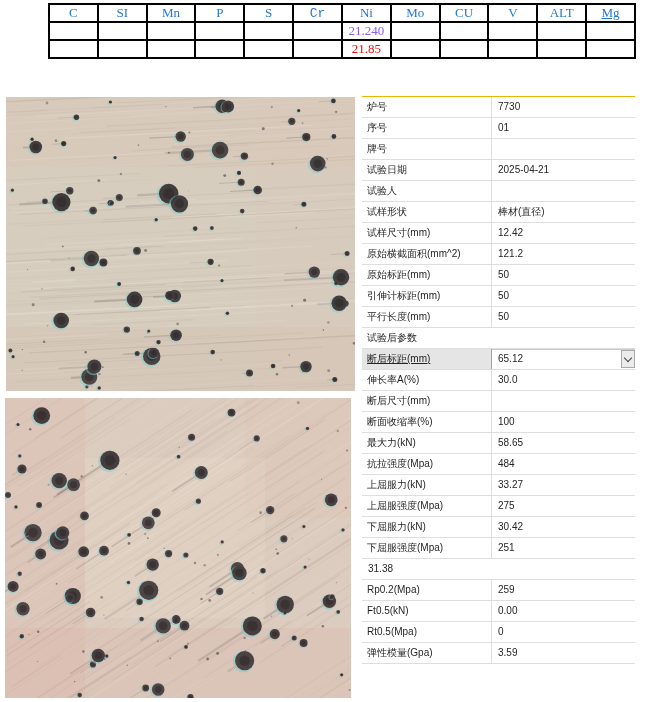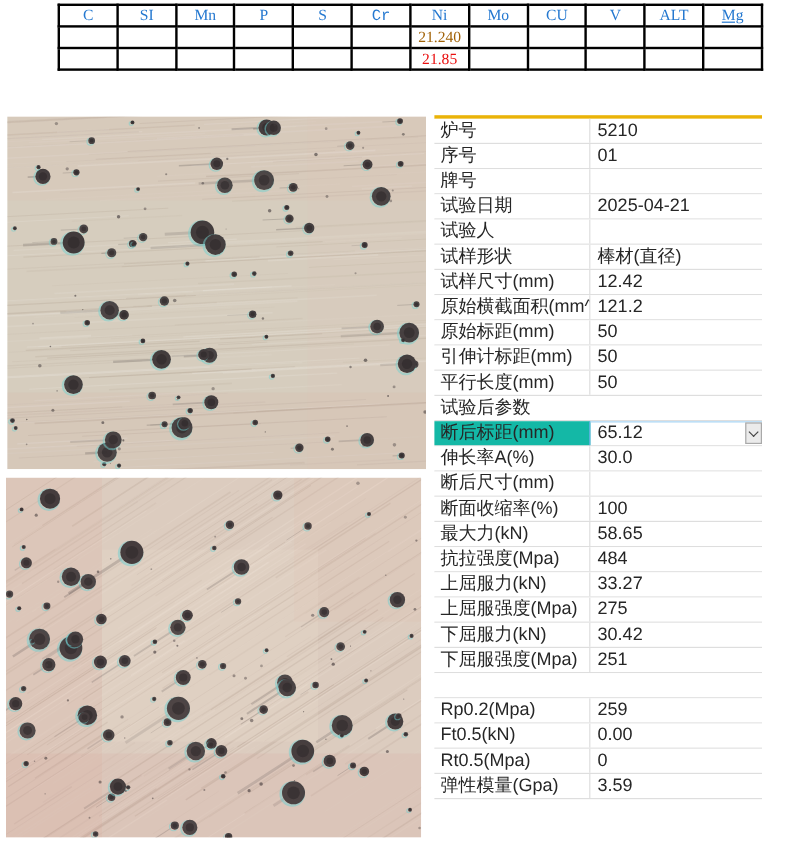--- a/index.html
+++ b/index.html
@@ -14,29 +14,29 @@
              text-align:center;font-size:13px;overflow:hidden;white-space:nowrap;}
   .chem th{font-weight:normal;}
   .chem td{font-weight:normal;}
 
   
   .micro{position:absolute;display:block;}
   #micro1{left:6px;top:97px;}
   #micro2{left:5px;top:398px;}
 
   
-  .panel{position:absolute;left:362px;top:96px;width:273px;font-size:15px;
-         color:#262626;border-top:3px solid #eab308;}
+  .panel{position:absolute;left:362px;top:96px;width:273px;font-size:10px;
+         color:#262626;border-top:1px solid #eab308;}
   .prow{display:flex;height:20px;line-height:20px;border-bottom:1px solid #dedede;
         position:relative;background:#fff;}
   .plabel{width:130px;padding-left:5px;border-right:1px solid #dedede;
           box-sizing:border-box;overflow:hidden;white-space:nowrap;}
   .pvalue{flex:1;padding-left:6px;overflow:hidden;white-space:nowrap;}
   .prow.section .plabel{border-right:none;width:auto;}
-  .prow.hl .plabel{background:#14b8a6;border-right-color:#66b1e6;}
+  .prow.hl .plabel{background:#e5e5e5;border-right-color:#66b1e6;text-decoration:underline;}
   .prow.hl .pvalue{box-shadow:inset 0 1px 0 #a9d5f3;}
   .dd{position:absolute;right:0;top:1px;width:14px;height:18px;background:#ebebeb;
       border:1px solid #a9a9a9;box-sizing:border-box;display:flex;align-items:center;
       justify-content:center;cursor:default;padding:0;}
   .dd .chev{width:5px;height:5px;border-left:1px solid #444;border-bottom:1px solid #444;
       transform:rotate(-45deg);margin-top:-2px;}
 </style>
 </head>
 <body>
 
@@ -60,21 +60,21 @@
         </tr>
       </thead>
     <tbody id="chem-body">
         <tr>
           <td></td>
           <td></td>
           <td></td>
           <td></td>
           <td></td>
           <td></td>
-          <td style="color: #a16207;">21.240</td>
+          <td style="color: #8b5cf6;">21.240</td>
           <td></td>
           <td></td>
           <td></td>
           <td></td>
           <td></td>
         </tr>
         <tr>
           <td></td>
           <td></td>
           <td></td>
@@ -1038,21 +1038,21 @@
       <circle cx="165.3" cy="260.4" r="0.86" fill="#453c3d" opacity="0.47"></circle>
       <circle cx="63.6" cy="197.1" r="0.88" fill="#453c3d" opacity="0.61"></circle>
       <circle cx="293.3" cy="4.8" r="1.45" fill="#453c3d" opacity="0.38"></circle>
       <circle cx="266.6" cy="218.1" r="0.58" fill="#453c3d" opacity="0.54"></circle>
       <circle cx="142.8" cy="140.2" r="0.85" fill="#453c3d" opacity="0.59"></circle>
     </svg>
 
   <div class="panel" id="panel">
       <div class="prow">
         <span class="plabel">炉号</span>
-        <span class="pvalue">5210</span>
+        <span class="pvalue">7730</span>
       </div>
       <div class="prow">
         <span class="plabel">序号</span>
         <span class="pvalue">01</span>
       </div>
       <div class="prow">
         <span class="plabel">牌号</span>
         <span class="pvalue"></span>
       </div>
       <div class="prow">
@@ -1127,20 +1127,21 @@
       </div>
       <div class="prow">
         <span class="plabel">下屈服力(kN)</span>
         <span class="pvalue">30.42</span>
       </div>
       <div class="prow">
         <span class="plabel">下屈服强度(Mpa)</span>
         <span class="pvalue">251</span>
       </div>
       <div class="prow">
+        <span class="pvalue">31.38</span>
       </div>
       <div class="prow">
         <span class="plabel">Rp0.2(Mpa)</span>
         <span class="pvalue">259</span>
       </div>
       <div class="prow">
         <span class="plabel">Ft0.5(kN)</span>
         <span class="pvalue">0.00</span>
       </div>
       <div class="prow">

